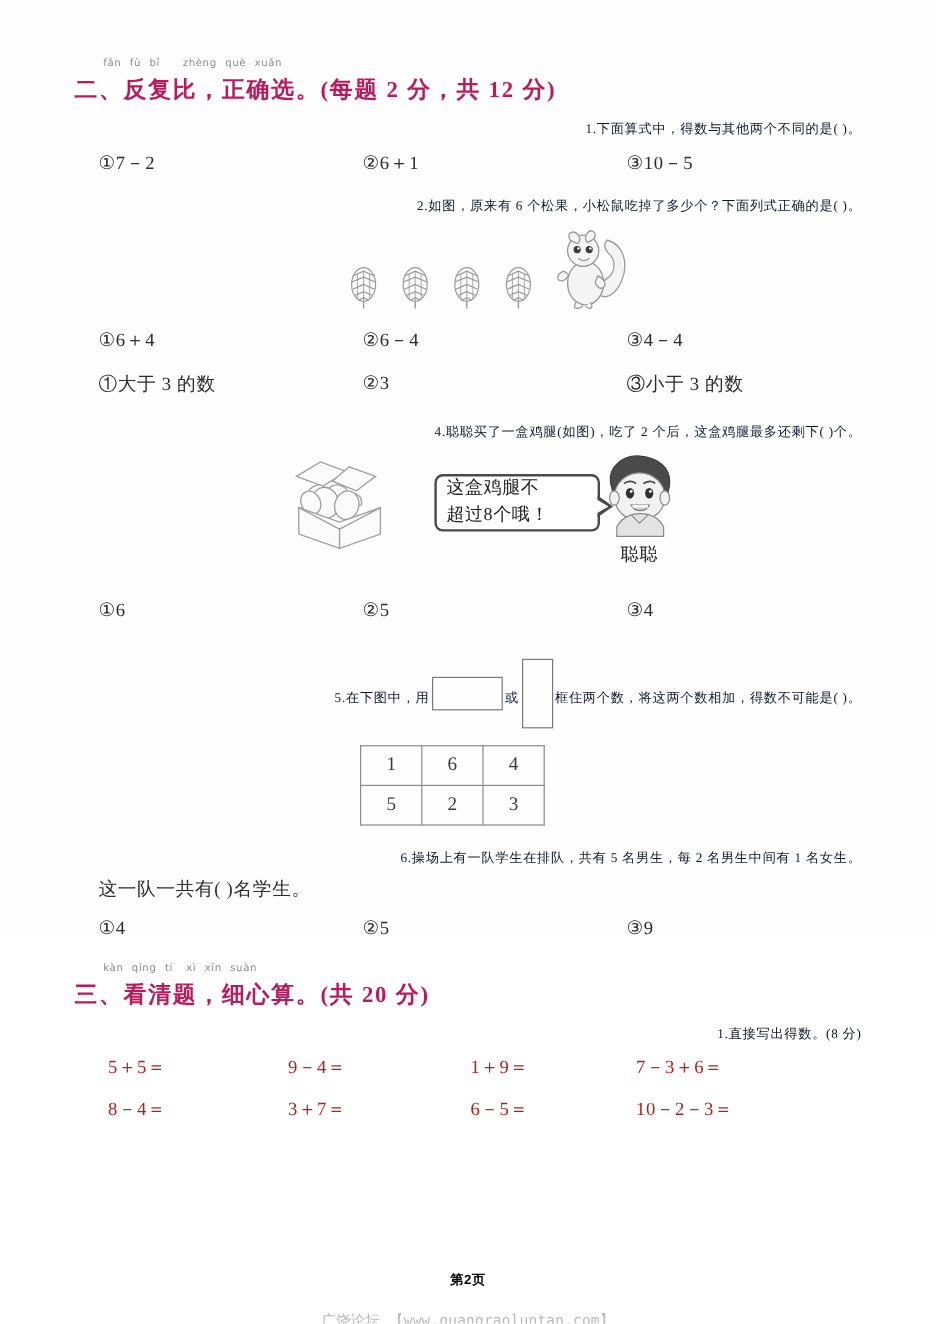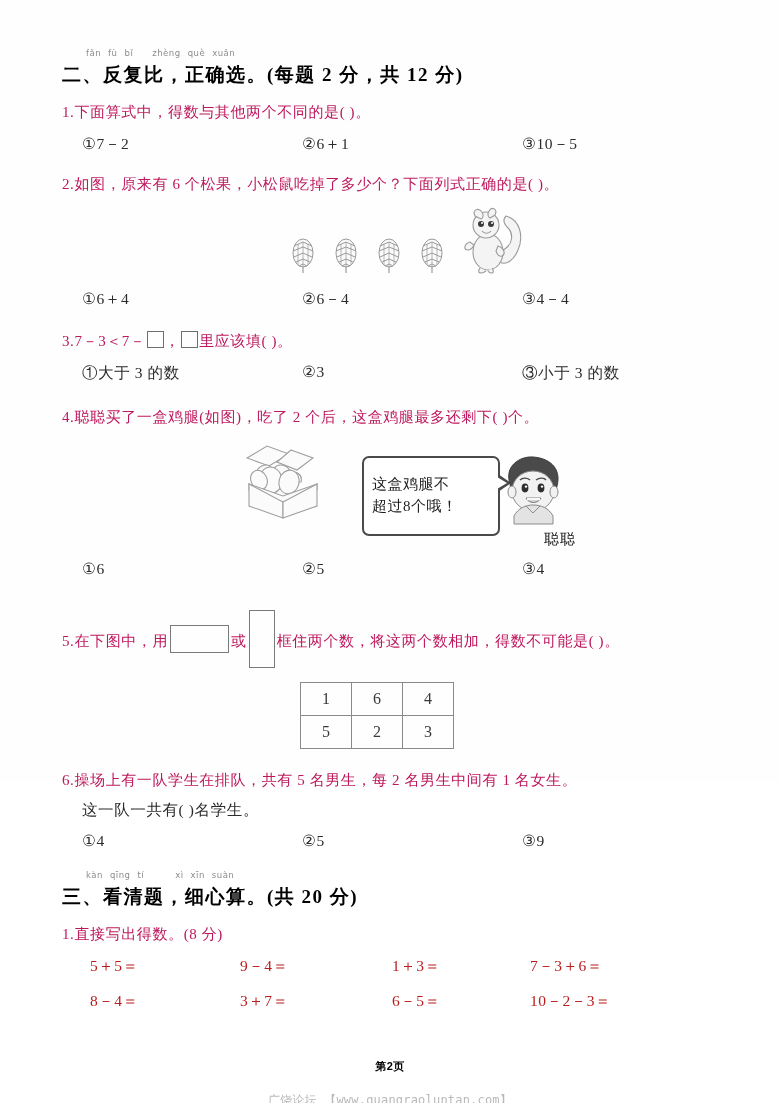--- a/index.html
+++ b/index.html
@@ -43,31 +43,32 @@
     font-size: 8.5px;
     color: #8c8c8c;
     letter-spacing: 0.5px;
     white-space: nowrap;
   }
   .pinyin-row span { margin-right: 7px; }
   .section-title {
     font-size: 19px;
     font-weight: bold;
     letter-spacing: 1.5px;
-    color: #000000;
+    color: #be185d;
     white-space: nowrap;
   }
 
   
   .q {
-    font-size: 15px;
+    font-size: 11px;
     line-height: 1.95;
     letter-spacing: 0.6px;
-    color: #be185d;
-    white-space: nowrap;
+    color: #0f172a;
+    white-space: nowrap;
+    text-align: right;
   }
   .q-sub {
     font-size: 15.5px;
     line-height: 1.95;
     letter-spacing: 0.6px;
     padding-left: 20px;
     white-space: nowrap;
   }
 
   
@@ -137,21 +138,21 @@
     margin: 6px 0 0 0;
   }
   .fig-chicken .box-img { position: absolute; left: 175px; top: 2px; }
   .fig-chicken .bubble {
     position: absolute;
     left: 300px;
     top: 18px;
     width: 118px;
     border: 2px solid #4a4a4a;
     border-radius: 7px;
-    padding: 16px 8px;
+    padding: 0 8px;
     font-size: 15px;
     line-height: 1.45;
     letter-spacing: 0.5px;
     background: #fff;
     color: #1c1c1c;
   }
   .fig-chicken .bubble:after {
     content: "";
     position: absolute;
     right: -13px;
@@ -165,21 +166,21 @@
     content: "";
     position: absolute;
     right: -9px;
     top: 19px;
     width: 0; height: 0;
     border-top: 6px solid transparent;
     border-bottom: 6px solid transparent;
     border-left: 10px solid #fff;
     z-index: 2;
   }
-  .fig-chicken .boy { position: absolute; left: 428px; top: 16px; text-align: right; width: 86px; }
+  .fig-chicken .boy { position: absolute; left: 428px; top: 0; text-align: center; width: 86px; }
   .fig-chicken .boy-name {
     font-size: 15px;
     letter-spacing: 1px;
     margin-top: -4px;
     color: #1c1c1c;
   }
 
   
   .grid-wrap {
     position: relative;
@@ -333,23 +334,20 @@
         </svg>
       </div>
     </div>
 
     <div class="options">
       <span class="opt a">①6＋4</span>
       <span class="opt b">②6－4</span>
       <span class="opt c">③4－4</span>
     </div>
 
-    <div class="q" style="margin-top:8px">
-      <span>3.</span><span>7－3＜7－</span><span class="sq"></span><span>，</span><span class="sq"></span><span>里应该填(          )。</span>
-    </div>
     <div class="options">
       <span class="opt a">①大于 3 的数</span>
       <span class="opt b">②3</span>
       <span class="opt c">③小于 3 的数</span>
     </div>
 
     <div class="q" style="margin-top:10px">
       <span>4.</span><span>聪聪买了一盒鸡腿(如图)，吃了 2 个后，这盒鸡腿最多还剩下(          )个。</span>
     </div>
 
@@ -431,32 +429,32 @@
     </div>
     <div class="q-sub">这一队一共有(        )名学生。</div>
     <div class="options">
       <span class="opt a">①4</span>
       <span class="opt b">②5</span>
       <span class="opt c">③9</span>
     </div>
 
     <div class="section-head" style="margin-top:22px">
       <div class="pinyin-row">
-        <span>kàn</span><span>qīng</span><span>tí</span><span style="margin-left:24px">xì</span><span>xīn</span><span>suàn</span>
+        <span>kàn</span><span>qīng</span><span>tí</span><span style="margin-left:4px">xì</span><span>xīn</span><span>suàn</span>
       </div>
       <div class="section-title">三、看清题，细心算。(共 20 分)</div>
     </div>
 
     <div class="q">1.直接写出得数。(8 分)</div>
 
     <div class="calc-rows">
       <div class="calc-row">
         <span class="calc c1">5＋5＝</span>
         <span class="calc c2">9－4＝</span>
-        <span class="calc c3">1＋3＝</span>
+        <span class="calc c3">1＋9＝</span>
         <span class="calc c4">7－3＋6＝</span>
       </div>
       <div class="calc-row">
         <span class="calc c1">8－4＝</span>
         <span class="calc c2">3＋7＝</span>
         <span class="calc c3">6－5＝</span>
         <span class="calc c4">10－2－3＝</span>
       </div>
     </div>
 

